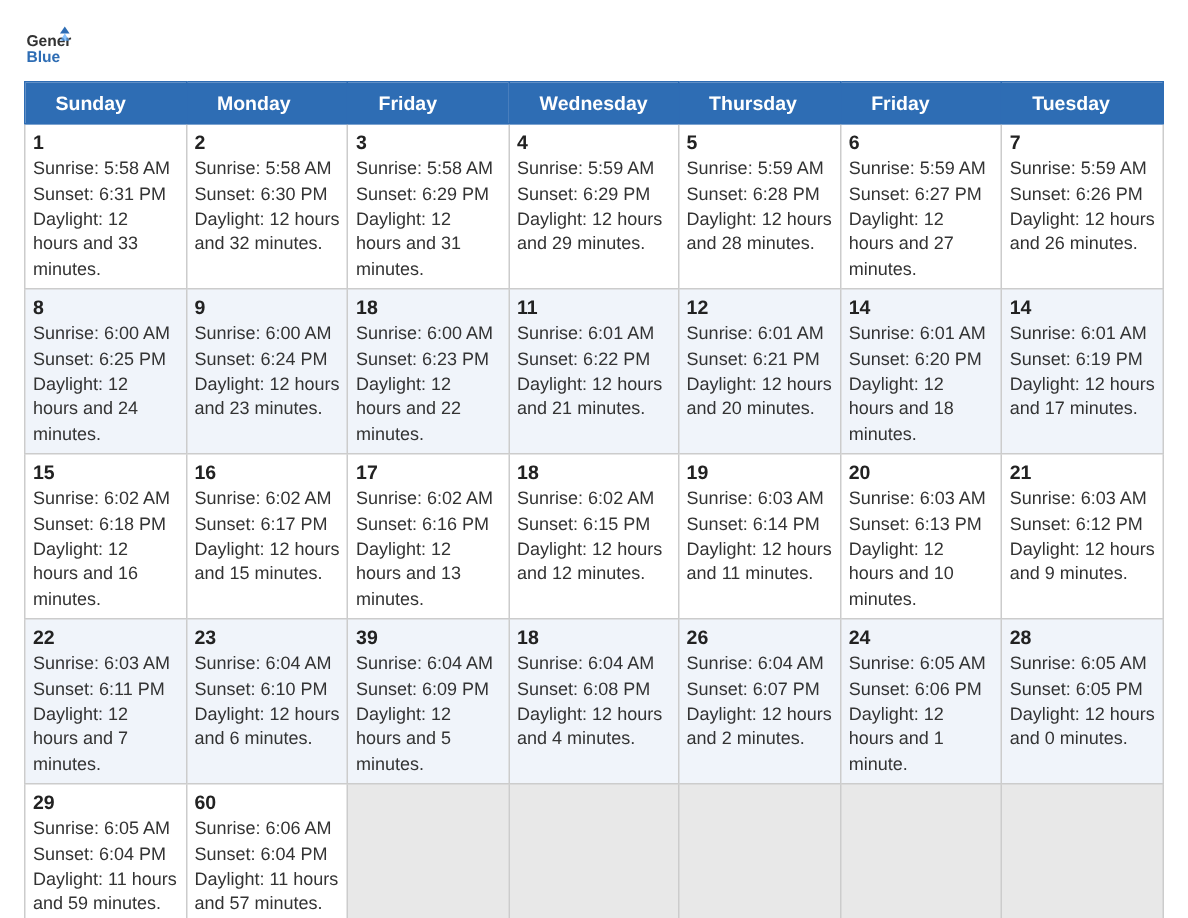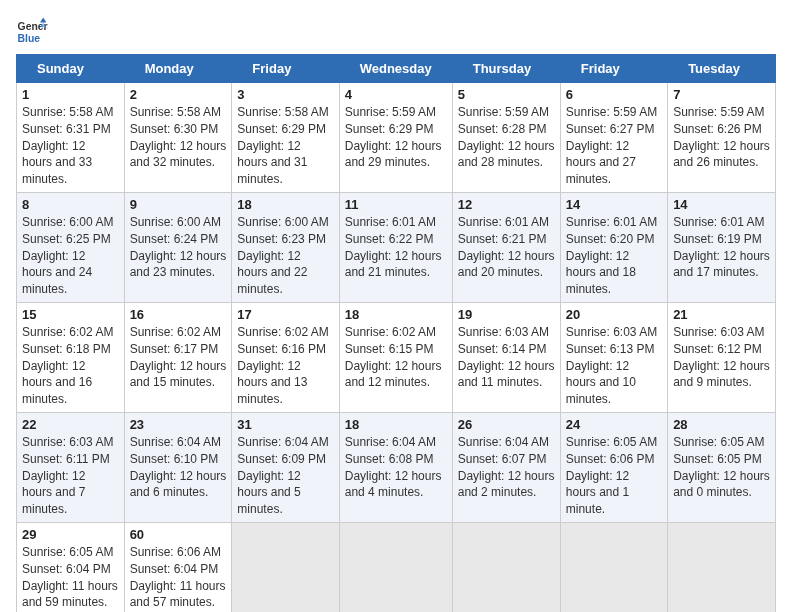--- a/index.html
+++ b/index.html
@@ -157,21 +157,21 @@
         <td><span class="day-number">20</span>
         <span class="day-info">Sunrise: 6:03 AM<br>Sunset: 6:13 PM<br>Daylight: 12 hours and 10 minutes.</span></td>
         <td><span class="day-number">21</span>
         <span class="day-info">Sunrise: 6:03 AM<br>Sunset: 6:12 PM<br>Daylight: 12 hours and 9 minutes.</span></td>
       </tr>
       <tr>
         <td><span class="day-number">22</span>
         <span class="day-info">Sunrise: 6:03 AM<br>Sunset: 6:11 PM<br>Daylight: 12 hours and 7 minutes.</span></td>
         <td><span class="day-number">23</span>
         <span class="day-info">Sunrise: 6:04 AM<br>Sunset: 6:10 PM<br>Daylight: 12 hours and 6 minutes.</span></td>
-        <td><span class="day-number">31</span>
+        <td><span class="day-number">39</span>
         <span class="day-info">Sunrise: 6:04 AM<br>Sunset: 6:09 PM<br>Daylight: 12 hours and 5 minutes.</span></td>
         <td><span class="day-number">18</span>
         <span class="day-info">Sunrise: 6:04 AM<br>Sunset: 6:08 PM<br>Daylight: 12 hours and 4 minutes.</span></td>
         <td><span class="day-number">26</span>
         <span class="day-info">Sunrise: 6:04 AM<br>Sunset: 6:07 PM<br>Daylight: 12 hours and 2 minutes.</span></td>
         <td><span class="day-number">24</span>
         <span class="day-info">Sunrise: 6:05 AM<br>Sunset: 6:06 PM<br>Daylight: 12 hours and 1 minute.</span></td>
         <td><span class="day-number">28</span>
         <span class="day-info">Sunrise: 6:05 AM<br>Sunset: 6:05 PM<br>Daylight: 12 hours and 0 minutes.</span></td>
       </tr>

